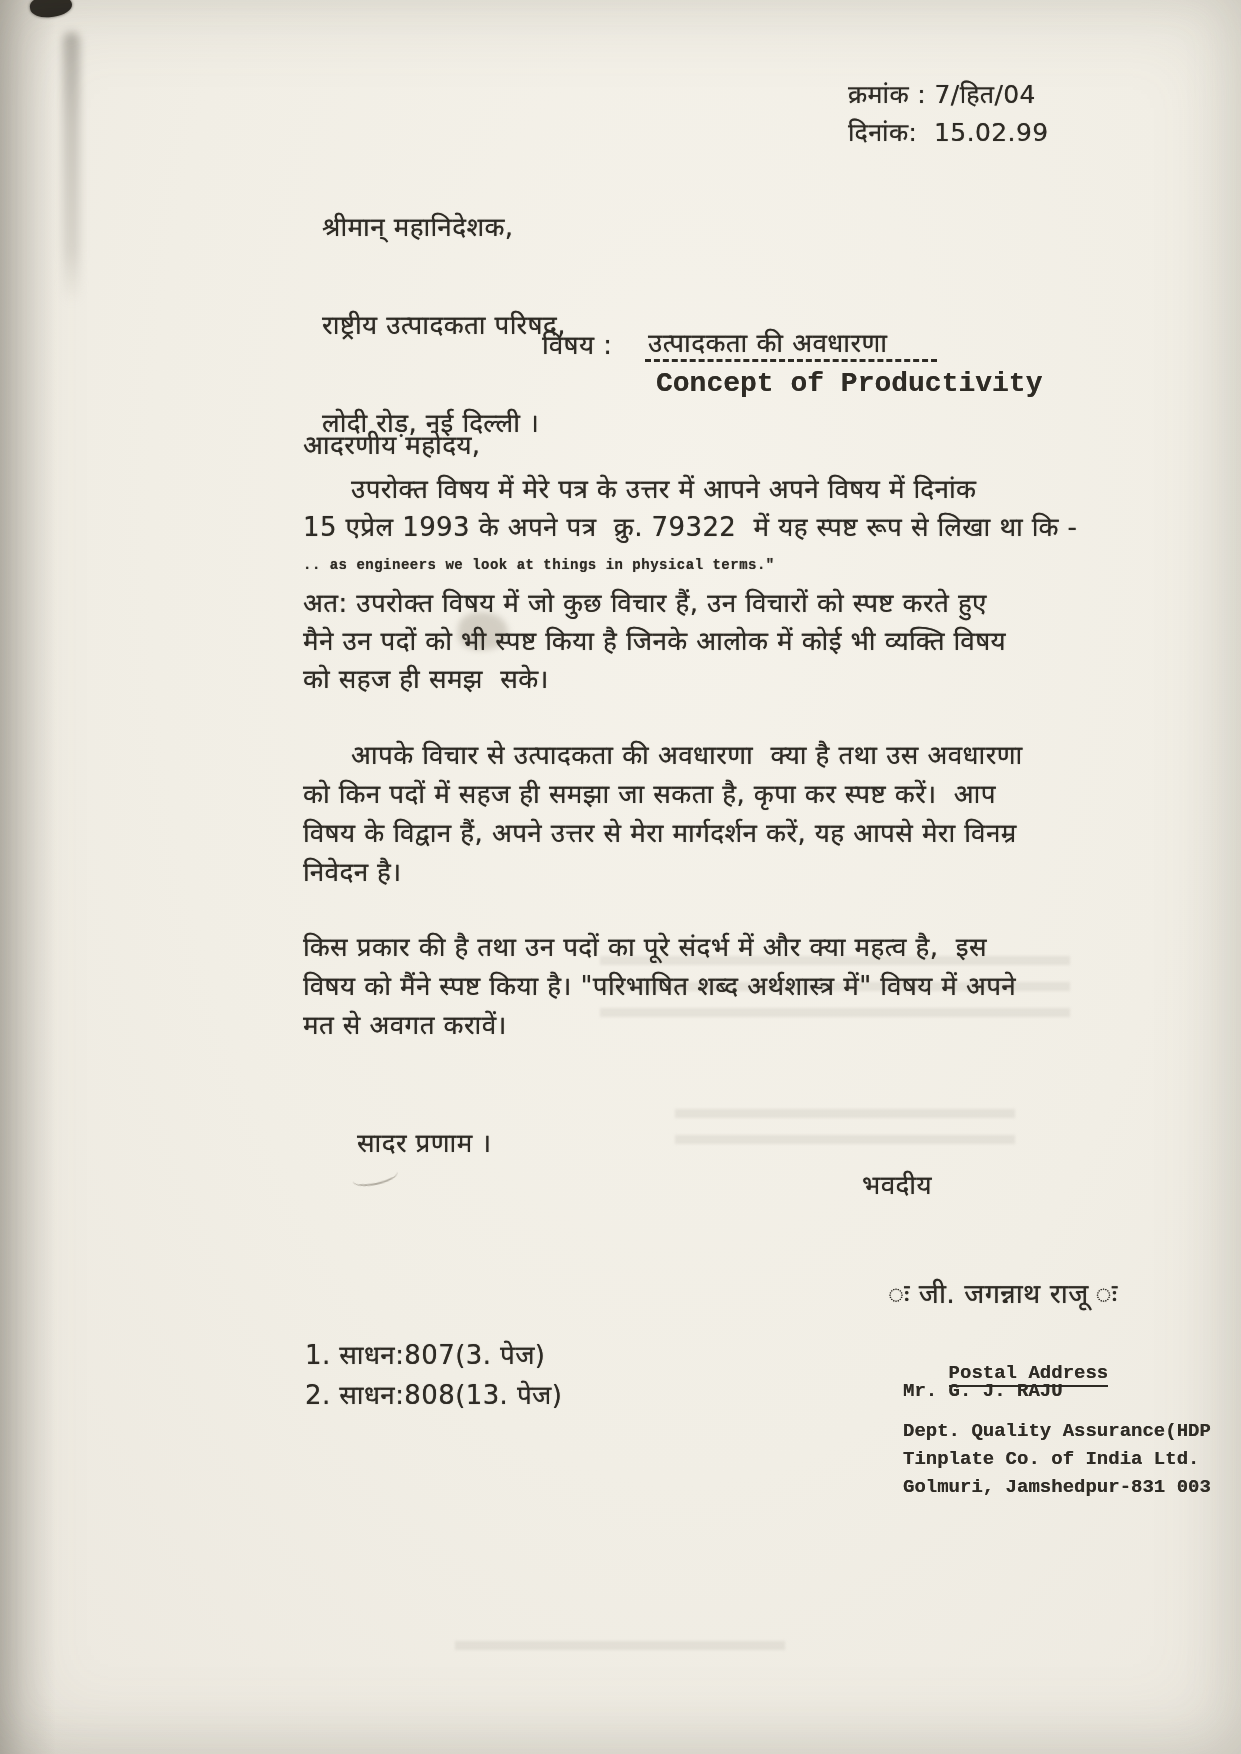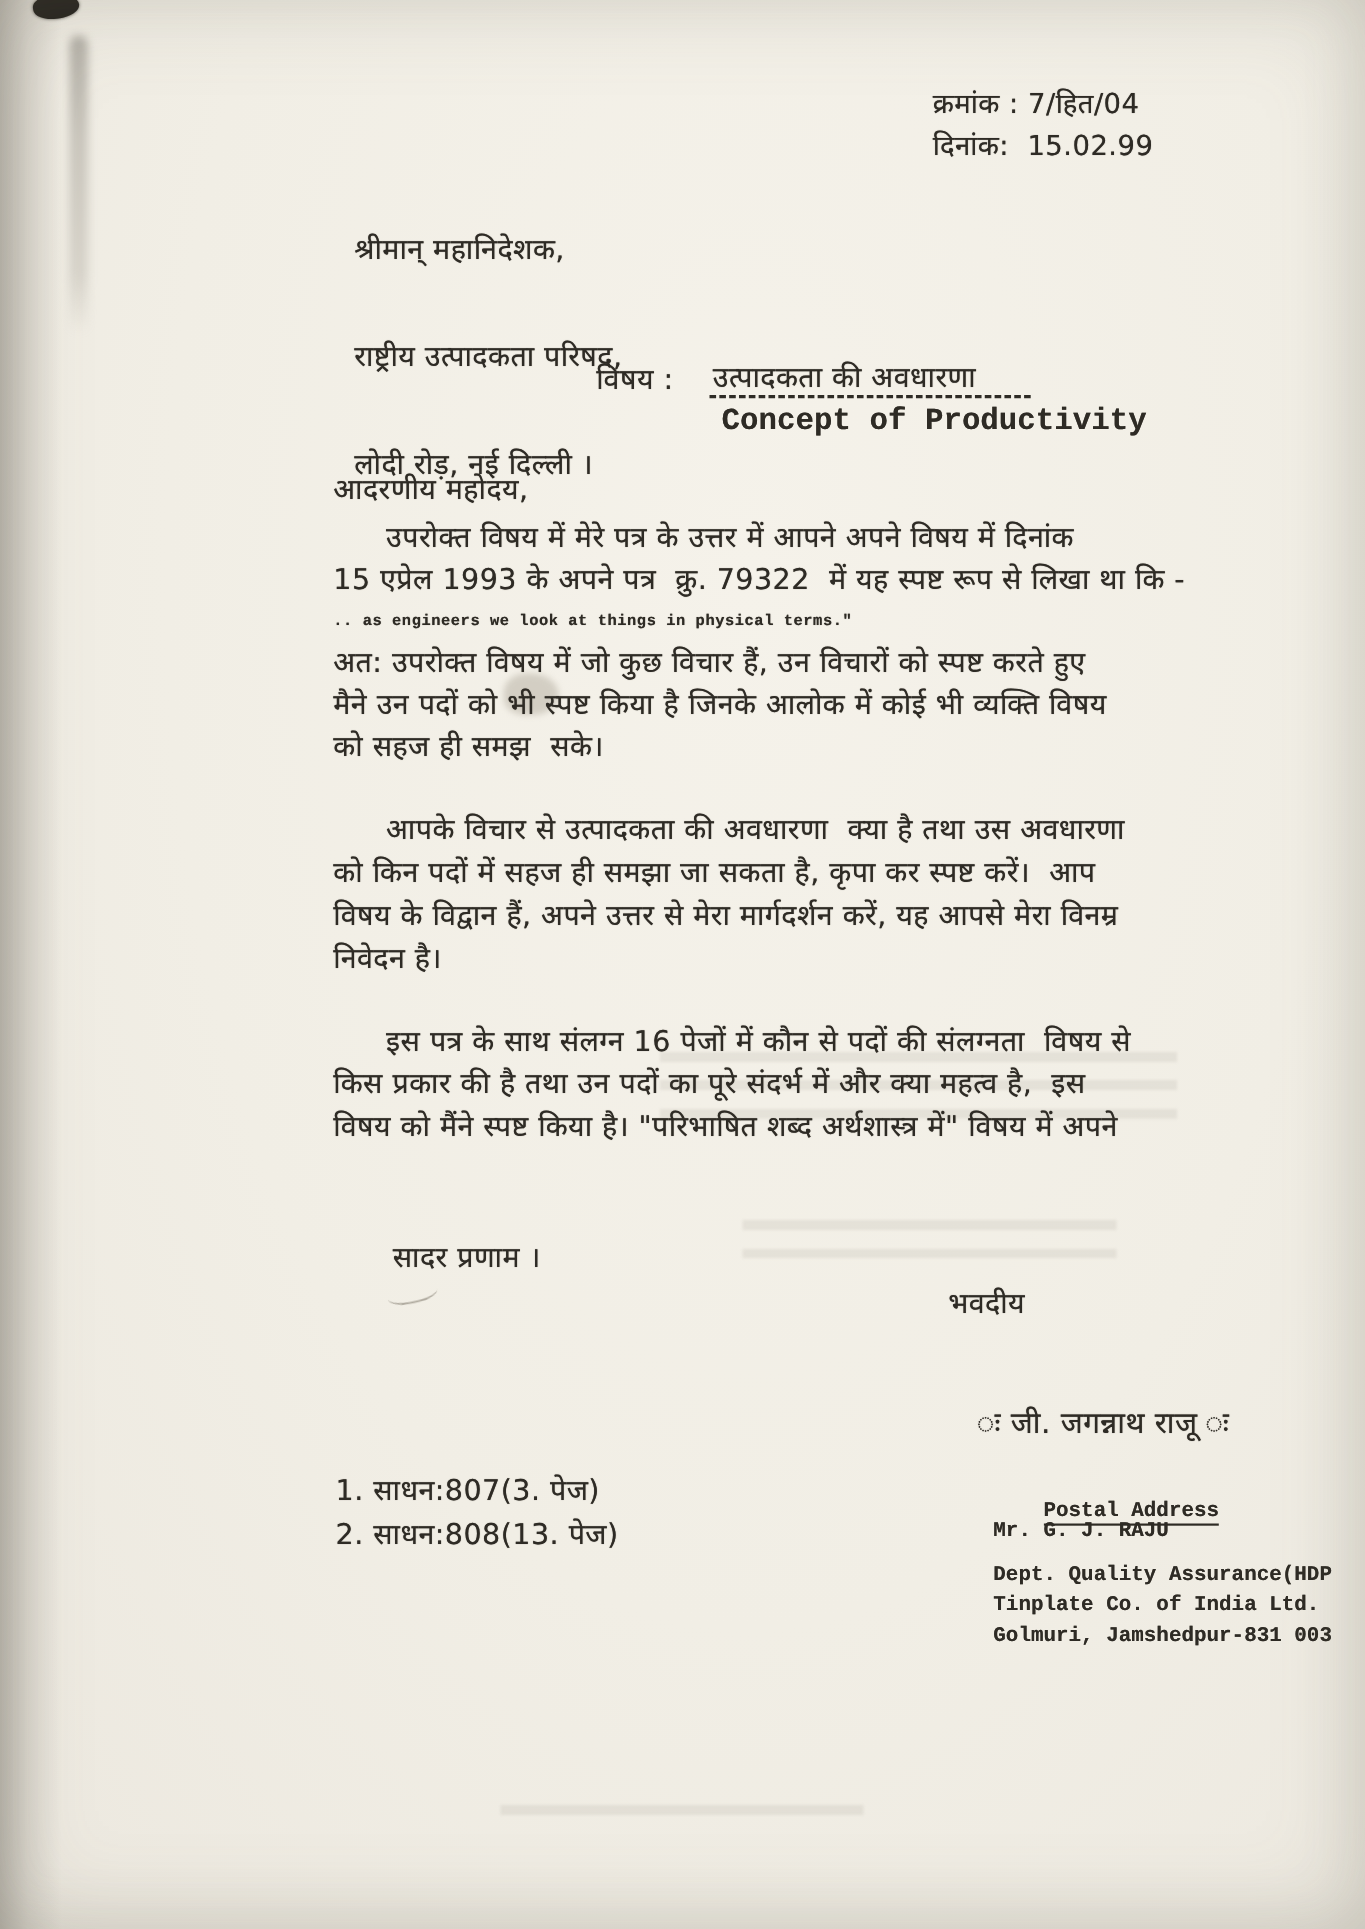--- a/index.html
+++ b/index.html
@@ -88,23 +88,23 @@
   </div>
 
   <div class="para loose hi" style="top:736px;">
     <div class="line indent">आपके विचार से उत्पादकता की अवधारणा  क्या है तथा उस अवधारणा</div>
     <div class="line">को किन पदों में सहज ही समझा जा सकता है, कृपा कर स्पष्ट करें।  आप</div>
     <div class="line">विषय के विद्वान हैं, अपने उत्तर से मेरा मार्गदर्शन करें, यह आपसे मेरा विनम्र</div>
     <div class="line">निवेदन है।</div>
   </div>
 
   <div class="para loose hi" style="top:928px;">
-    <div class="line indent">इस पत्र के साथ संलग्न 16 पेजों में कौन से पदों की संलग्नता  विषय से</div>
     <div class="line">किस प्रकार की है तथा उन पदों का पूरे संदर्भ में और क्या महत्व है,  इस</div>
     <div class="line">विषय को मैंने स्पष्ट किया है। "परिभाषित शब्द अर्थशास्त्र में" विषय में अपने</div>
+    <div class="line">मत से अवगत करावें।</div>
   </div>
 
   <div class="abs hi" style="left:357px;top:1124px;">सादर प्रणाम ।</div>
   <div class="abs hi" style="left:862px;top:1166px;">भवदीय</div>
 
   <div class="abs hi" style="left:305px;top:1336px;">1. साधन:807(3. पेज)</div>
   <div class="abs hi" style="left:305px;top:1376px;">2. साधन:808(13. पेज)</div>
 
   <div class="abs hi" style="left:888px;top:1274px;font-size:27px;">ः जी. जगन्नाथ राजू ः</div>
   <div class="abs mono" style="left:903px;top:1340px;font-size:19px;">

